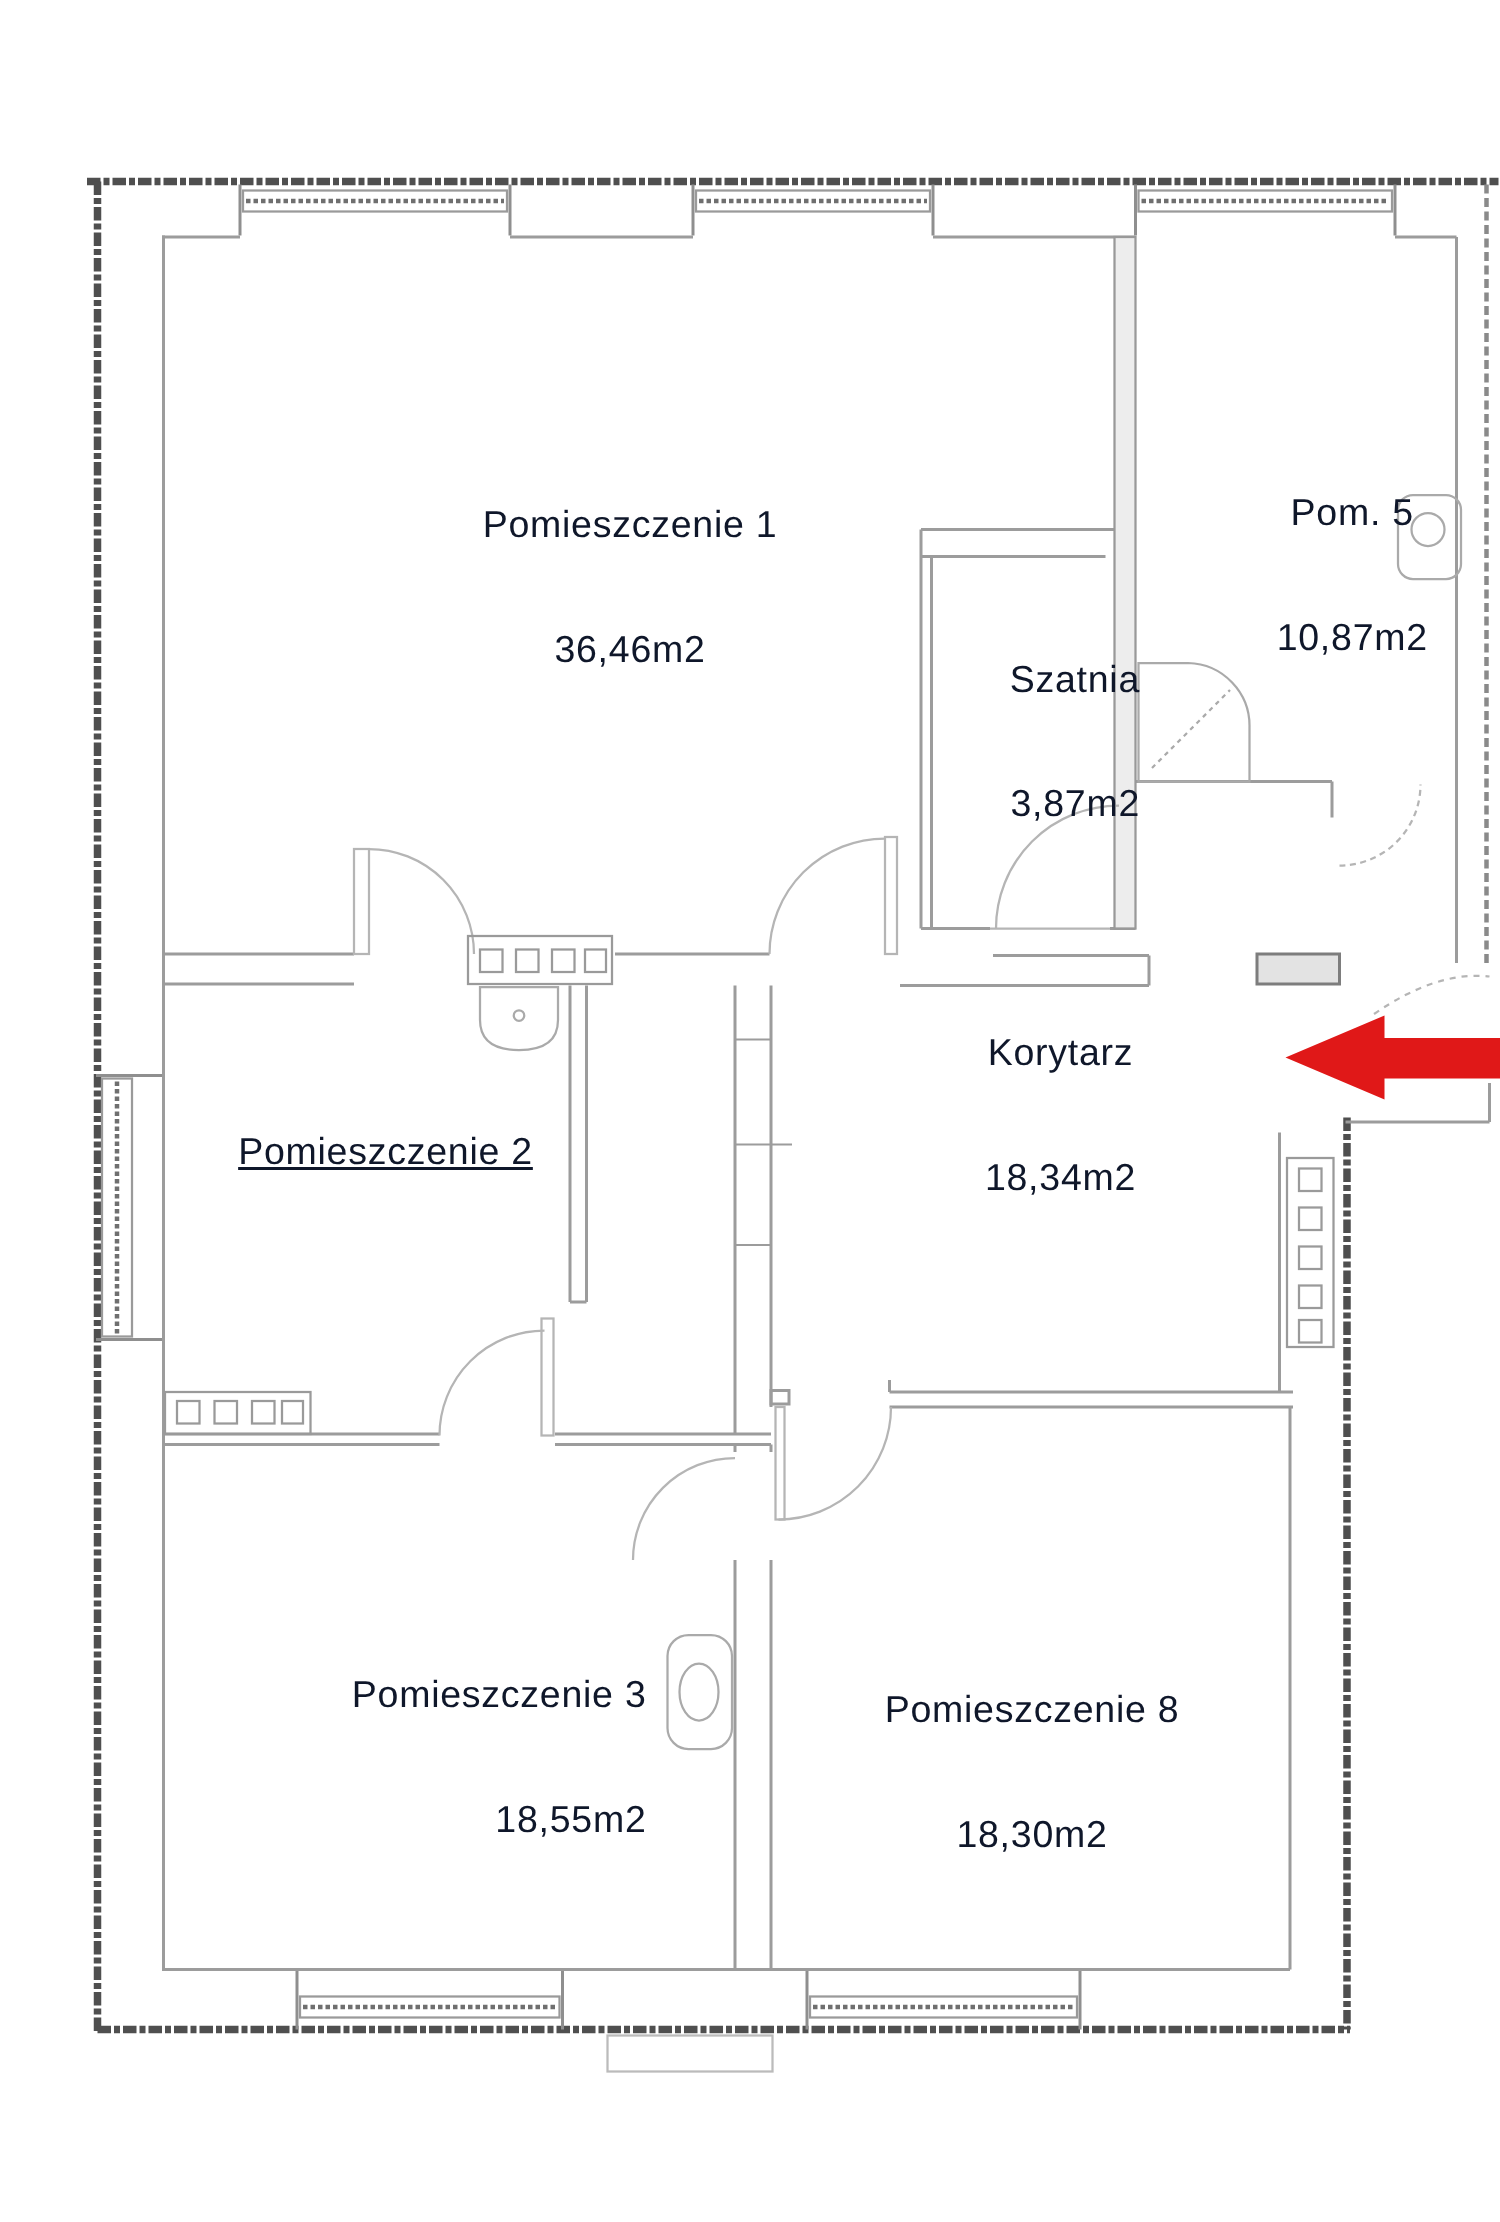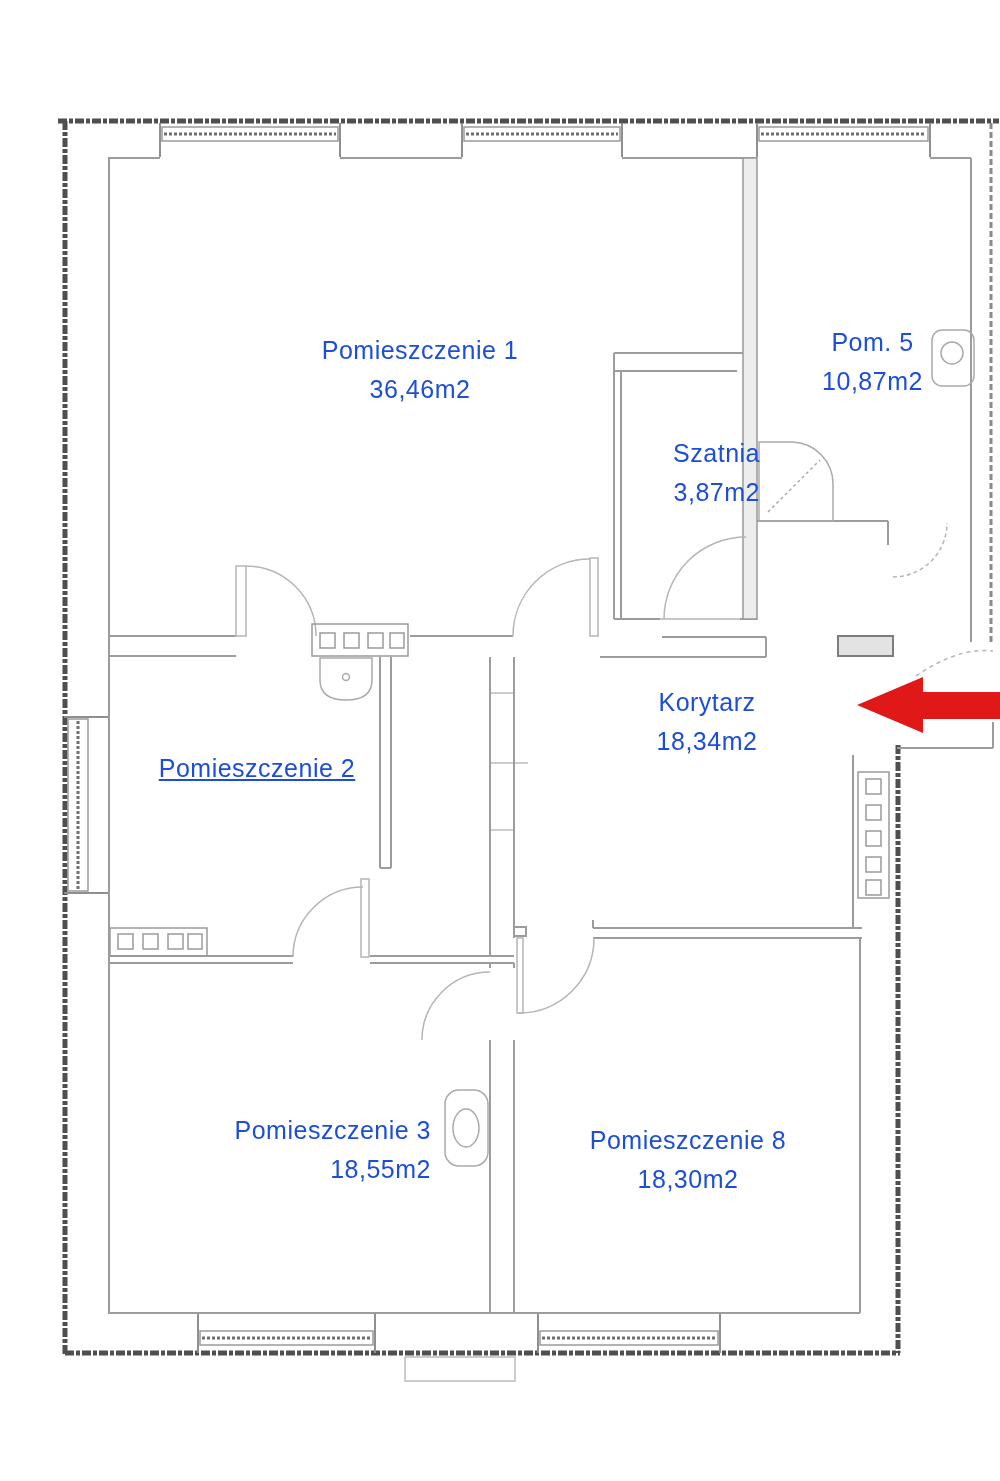--- a/index.html
+++ b/index.html
@@ -7,27 +7,27 @@
     position:relative;
     width:1000px;height:1481px;
     background:#ffffff;
     overflow:hidden;
     font-family:"Liberation Sans", sans-serif;
   }
   svg.plan{position:absolute;left:0;top:0;width:1000px;height:1481px;}
   .room-label{
     position:absolute;
     text-align:center;
-    color:#1d4ed8;
+    color:#0f172a;
     font-size:25px;
     line-height:39px;
     letter-spacing:0.5px;
   }
   .room-name{white-space:nowrap;}
-  .room-area{white-space:nowrap;}
+  .room-area{white-space:nowrap;margin-top:44px;}
 </style>
 </head>
 <body>
 
 <div class="stage">
 
   <svg class="plan" viewBox="0 0 1000 1481">
 
     <g stroke="#4f4f4f" stroke-width="5" fill="none" stroke-dasharray="9 2 4 2">
       <path d="M58,121 H999"></path>
@@ -181,21 +181,21 @@
     </g>
 
     <polygon points="1000,692 923,692 923,677 857,705 923,733 923,719 1000,719" fill="#e01818"></polygon>
   </svg>
 
   <div class="room-label" style="left:250px;top:331px;width:340px;">
     <div class="room-name">Pomieszczenie 1</div>
     <div class="room-area">36,46m2</div>
   </div>
 
-  <div class="room-label" style="left:795px;top:323px;width:155px;">
+  <div class="room-label" style="left:824px;top:323px;width:155px;">
     <div class="room-name">Pom. 5</div>
     <div class="room-area">10,87m2</div>
   </div>
 
   <div class="room-label" style="left:610px;top:434px;width:150px;text-align:right;">
     <div class="room-name">Szatnia</div>
     <div class="room-area">3,87m2</div>
   </div>
 
   <div class="room-label" style="left:628px;top:683px;width:158px;">

